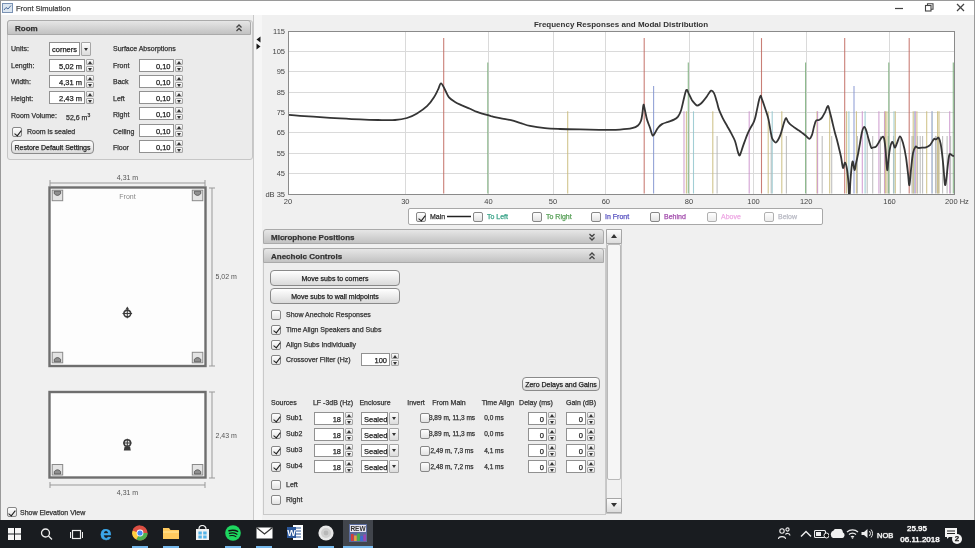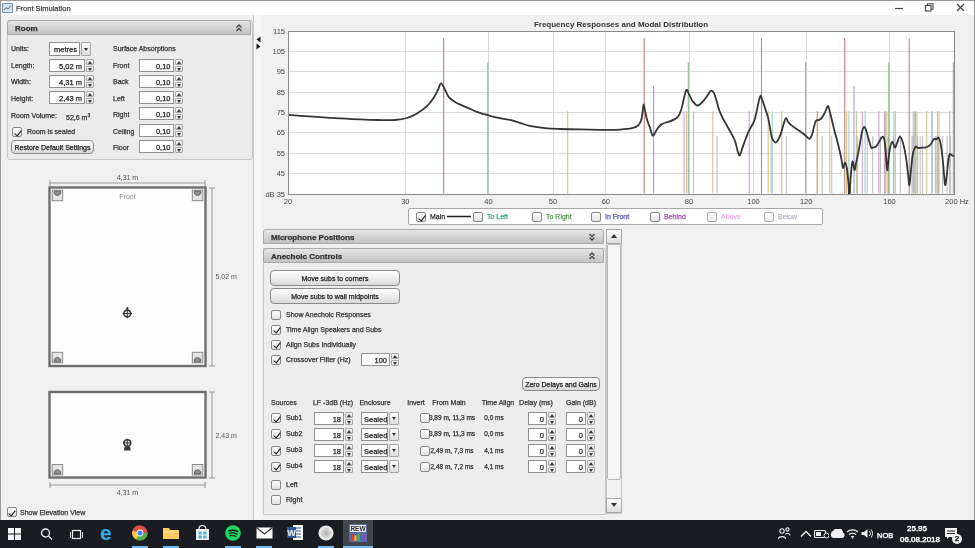--- a/index.html
+++ b/index.html
@@ -34,21 +34,21 @@
 </svg>
 
 <div style="position:absolute;left:7px;top:20px;width:246px;height:140px;background:#ebebeb;border:1px solid #c6c6c6;border-radius:3px"></div>
 <div class="hdr" style="left:7px;top:20px;width:244px">
     <span>Room</span>
     <svg width="10" height="12" style="position:absolute;right:6px;top:1px" fill="none" stroke="#444" stroke-width="1.3">
       <path d="M2.5 5.5 L5 3 L7.5 5.5 M2.5 9 L5 6.5 L7.5 9"></path>
     </svg>
   </div>
 <div class="lb" style="left:11px;top:45px">Units:</div>
-<div class="fld" style="left:49px;top:42px;width:31px;height:14px;line-height:14px;">metres</div>
+<div class="fld" style="left:49px;top:42px;width:31px;height:14px;line-height:14px;">corners</div>
 <div class="sb" style="left:81px;top:42px;width:10px;height:14px">
     <i class="td" style="margin-top:5px;border-top-color:#333"></i>
   </div>
 <div class="lb" style="left:11px;top:61.5px">Length:</div>
 <div class="fld" style="left:49px;top:58.5px;width:36px;height:13px;line-height:13px">5,02 m</div>
 <div class="sb" style="left:86px;top:58.5px;width:8px;height:6px">
     <i class="tu"></i>
   </div>
 <div class="sb" style="left:86px;top:65.5px;width:8px;height:6px">
     <i class="td"></i>
@@ -616,20 +616,20 @@
       <path d="M5 9 A2.5 2.5 0 0 1 8 9" stroke-width="1.2"></path>
     </g>
     <circle cx="6.5" cy="10" r="0.8" fill="#eee"></circle>
   </svg>
 <svg style="position:absolute;left:861px;top:528px" width="13" height="11">
     <path d="M0.5 4 L3 4 L6.5 1 L6.5 10 L3 7 L0.5 7 Z" fill="#eee"></path>
     <path d="M8.5 3 A4 4 0 0 1 8.5 8 M10 1.5 A6 6 0 0 1 10 9.5" fill="none" stroke="#eee" stroke-width="1"></path>
   </svg>
 <div class="tw" style="left:877px;top:531px">NOB</div>
 <div class="tw" style="left:917px;top:524px;transform:translateX(-50%);font-size:8px;color:#fff">25.95</div>
-<div class="tw" style="left:920px;top:534.5px;transform:translateX(-50%);font-size:8px;color:#fff">06.08.2018</div>
+<div class="tw" style="left:920px;top:534.5px;transform:translateX(-50%);font-size:8px;color:#fff">06.11.2018</div>
 <svg style="position:absolute;left:944px;top:527px" width="16" height="16">
     <path d="M1 1 L13 1 L13 10 L5 10 L3 12 L3 10 L1 10 Z" fill="#f4f4f4"></path>
     <g stroke="#222" stroke-width="1">
       <line x1="3" y1="4" x2="11" y2="4"></line>
       <line x1="3" y1="6.5" x2="11" y2="6.5"></line>
     </g>
   </svg>
 <div style="position:absolute;left:952px;top:534px;width:10px;height:10px;border-radius:50%;background:#f4f4f4;font:bold 8px 'Liberation Sans';color:#222;text-align:center;line-height:10px">2</div>
 </body></html>

